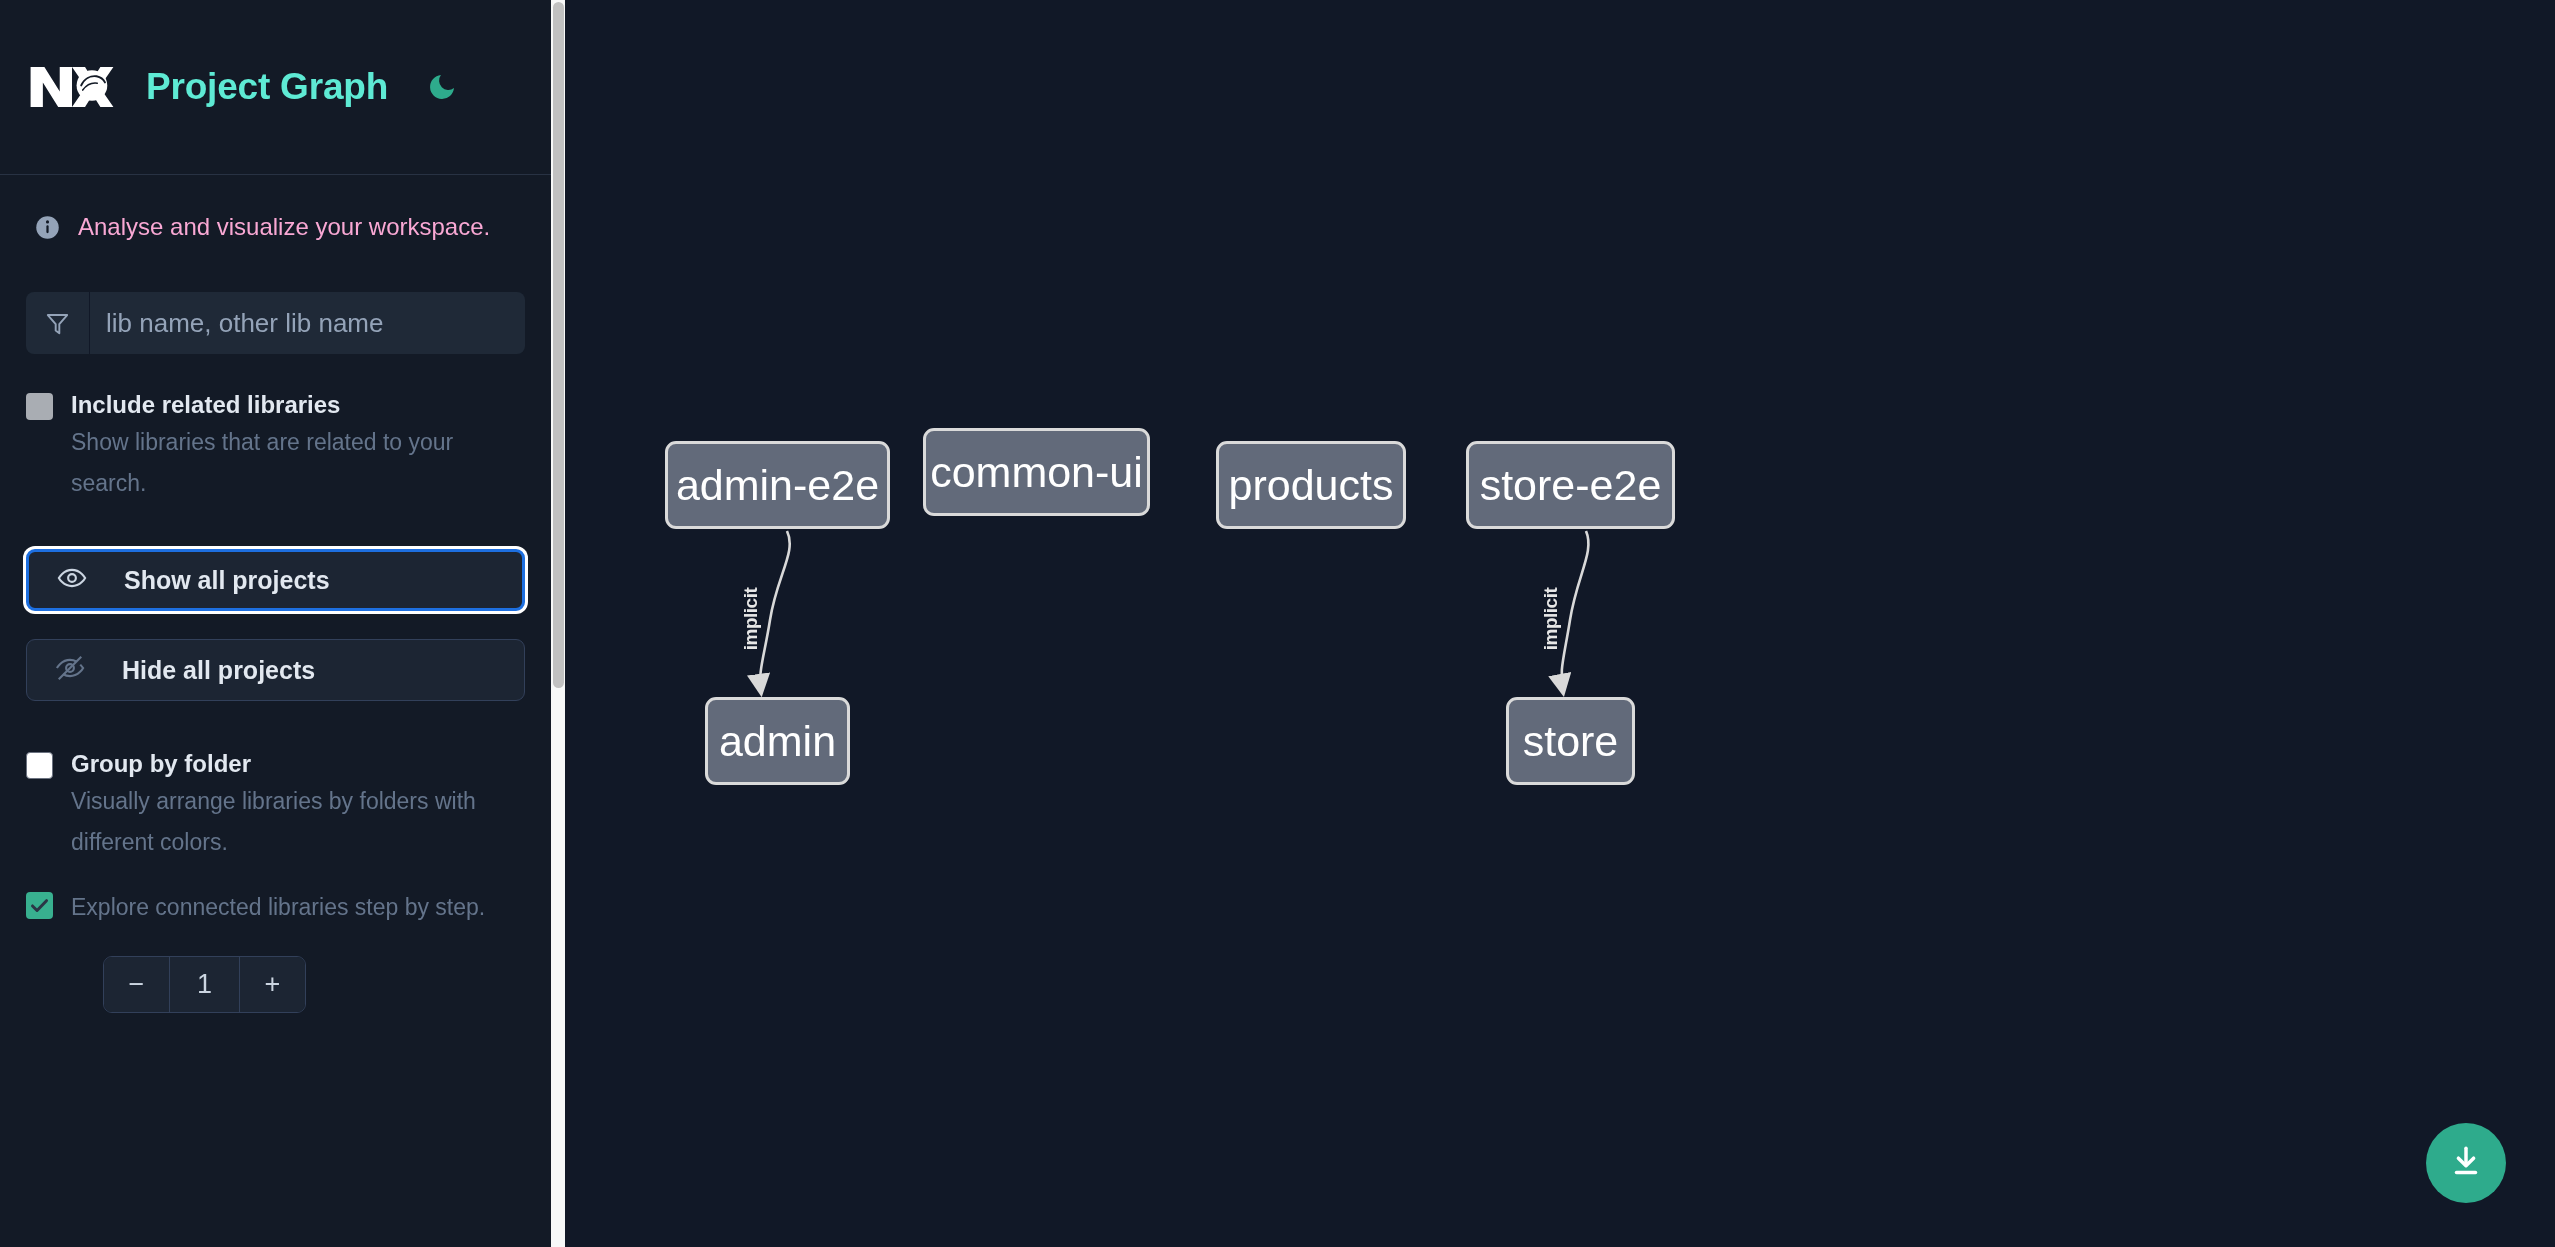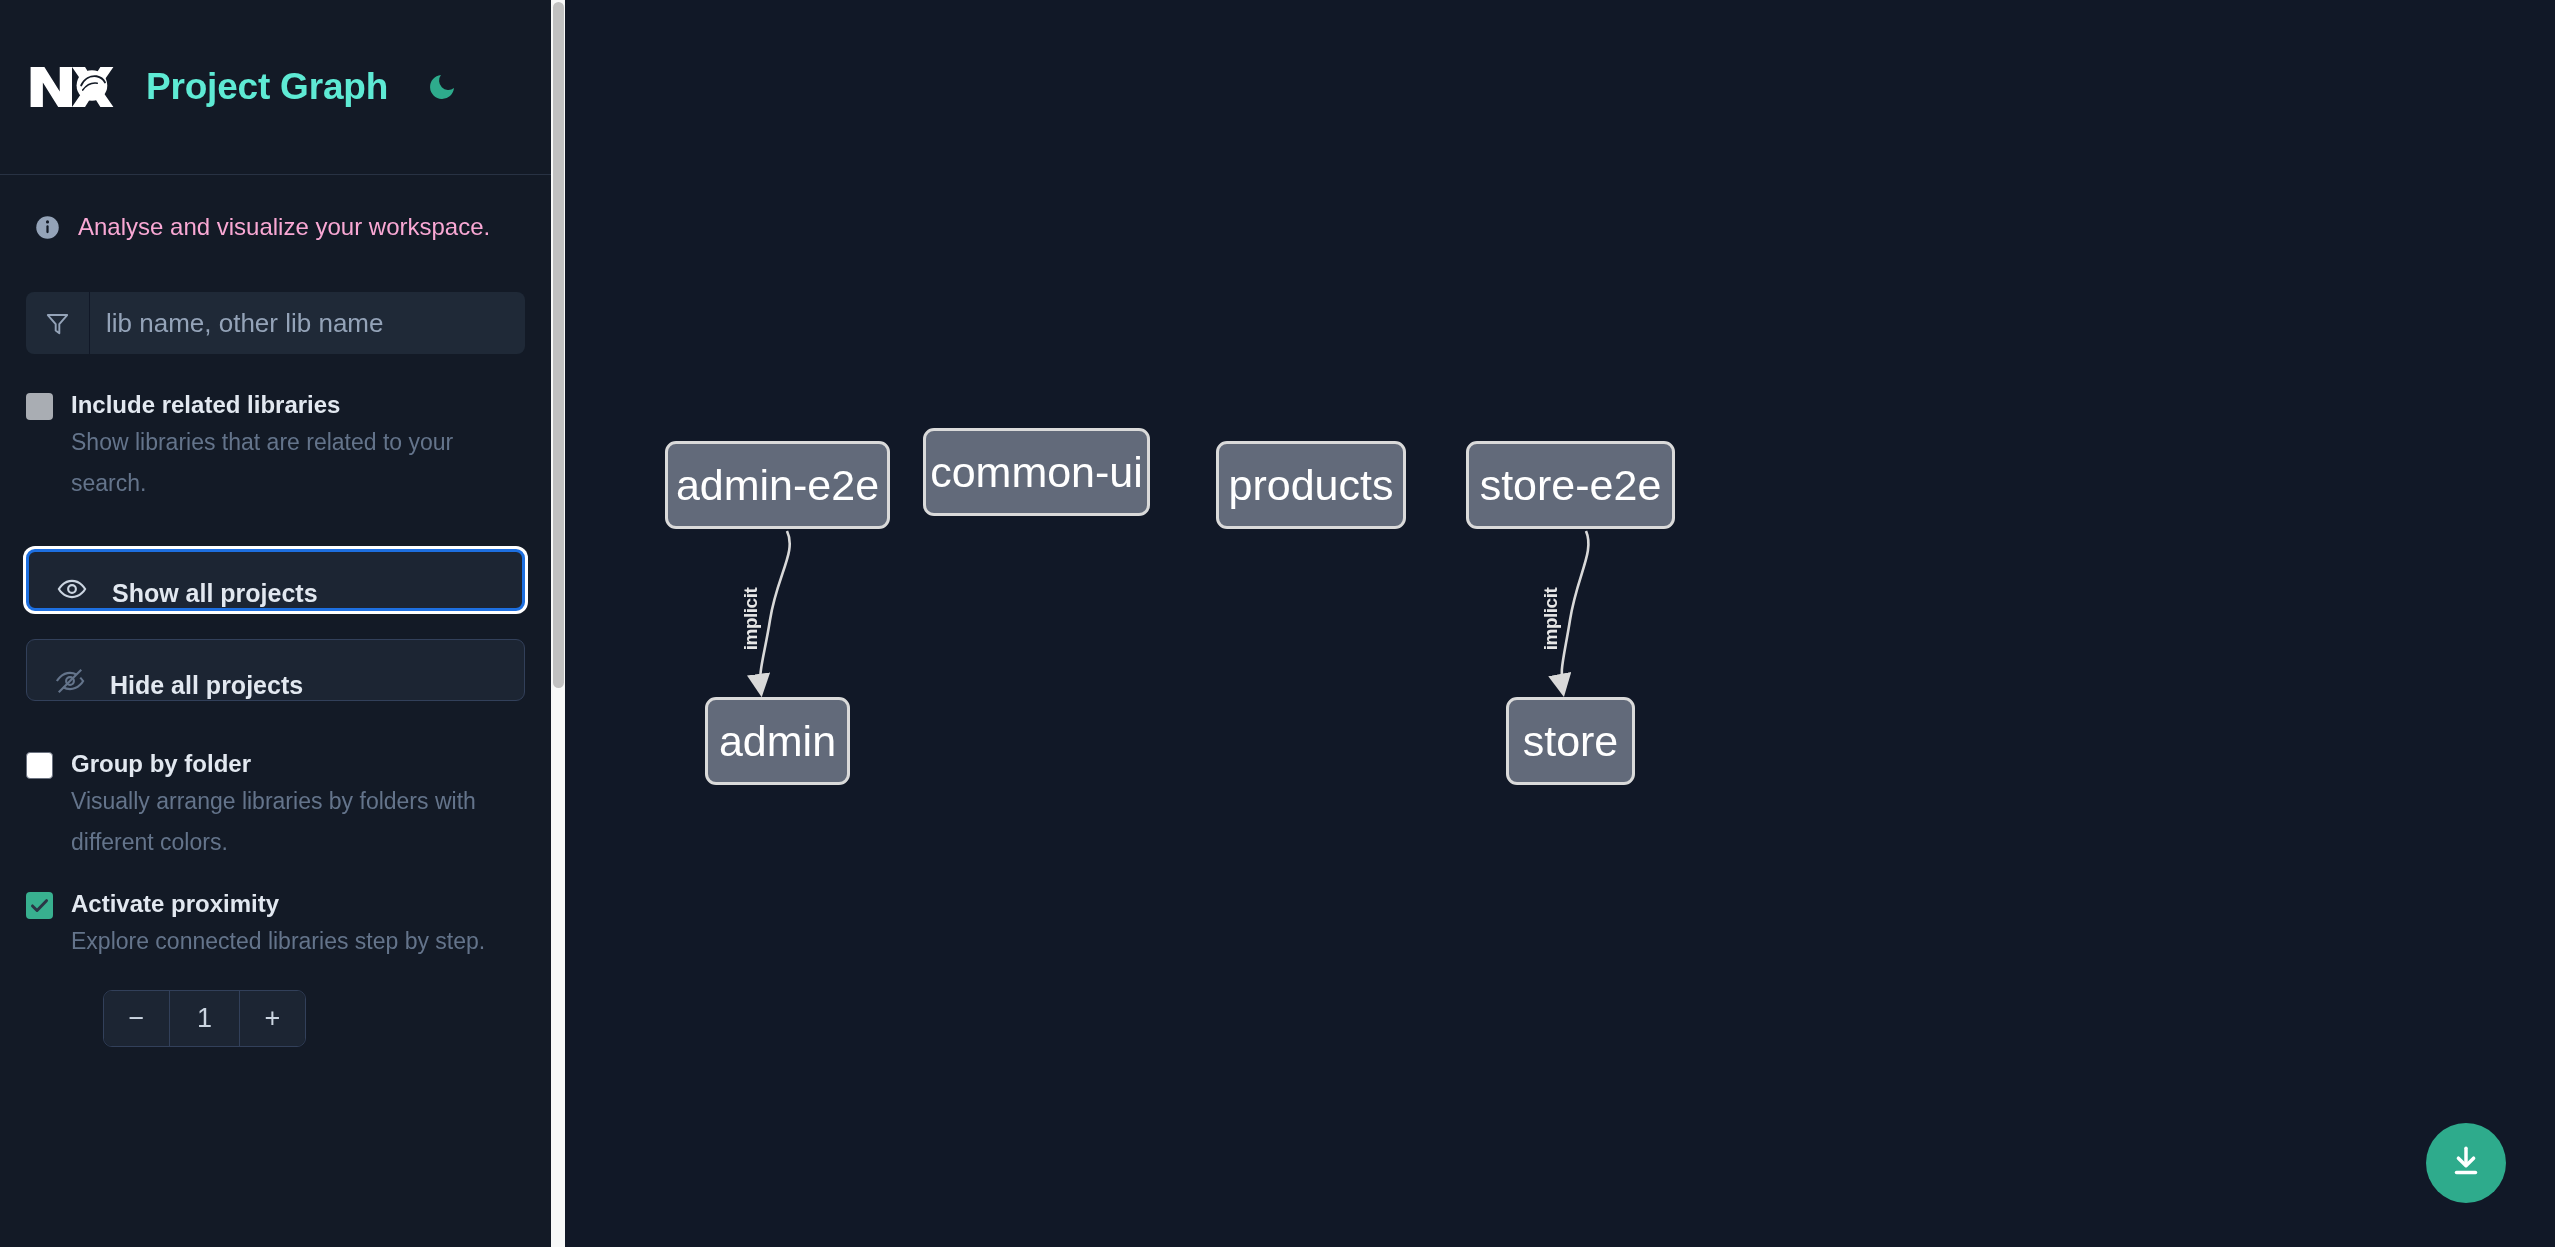--- a/index.html
+++ b/index.html
@@ -124,23 +124,23 @@
   }
 
   .btn {
     margin-top: 28px;
     height: 62px;
     width: 100%;
     background: #1c2533;
     border: 1px solid #32405a;
     border-radius: 9px;
     display: flex;
-    align-items: flex-end;
+    align-items: center;
     padding-left: 28px;
-    gap: 25px;
+    gap: 37px;
     cursor: pointer;
   }
   .btn-label {
     font-size: 25px;
     font-weight: 700;
     color: #e2e8f0;
     white-space: nowrap;
   }
   .btn.focused {
     border: 3px solid #1d6fe0;
@@ -320,21 +320,20 @@
         </div>
       </div>
 
       <div class="opt-row" style="margin-top:24px;">
         <span class="cb green">
           <svg width="21" height="21" viewBox="0 0 24 24" fill="none" stroke="#2b3646" stroke-width="3.4" stroke-linecap="round" stroke-linejoin="round">
             <path d="M4 12.5l5.2 5.2L20 6.5"></path>
           </svg>
         </span>
         <div class="opt-text">
-          <div class="opt-label">Activate proximity</div>
           <div class="opt-desc">Explore connected libraries step by step.</div>
         </div>
       </div>
 
       <div class="stepper">
         <div class="step-btn minus">−</div>
         <div class="step-val">1</div>
         <div class="step-btn plus">+</div>
       </div>
 

